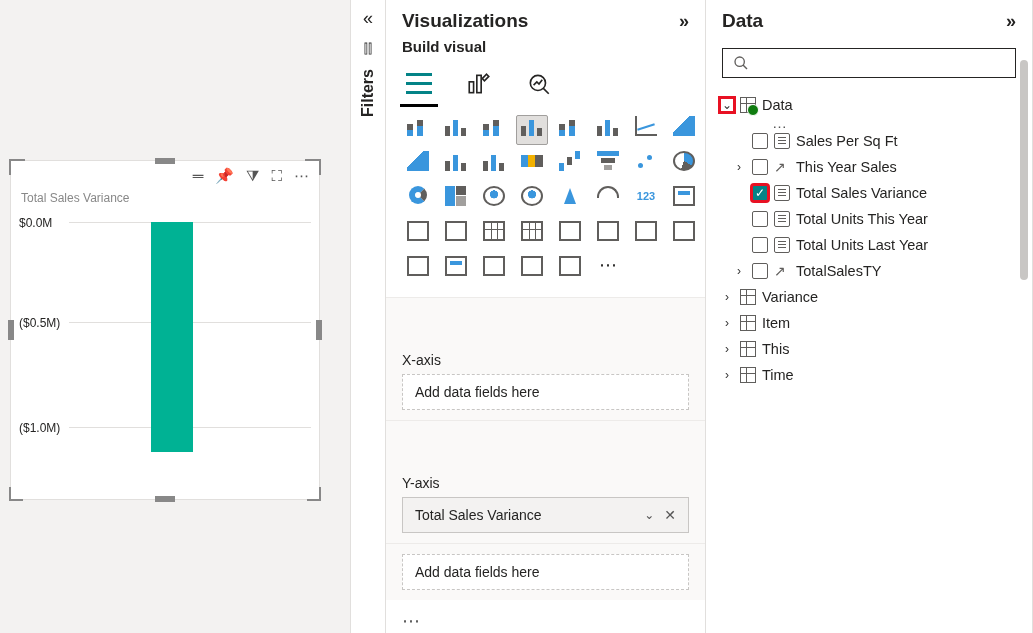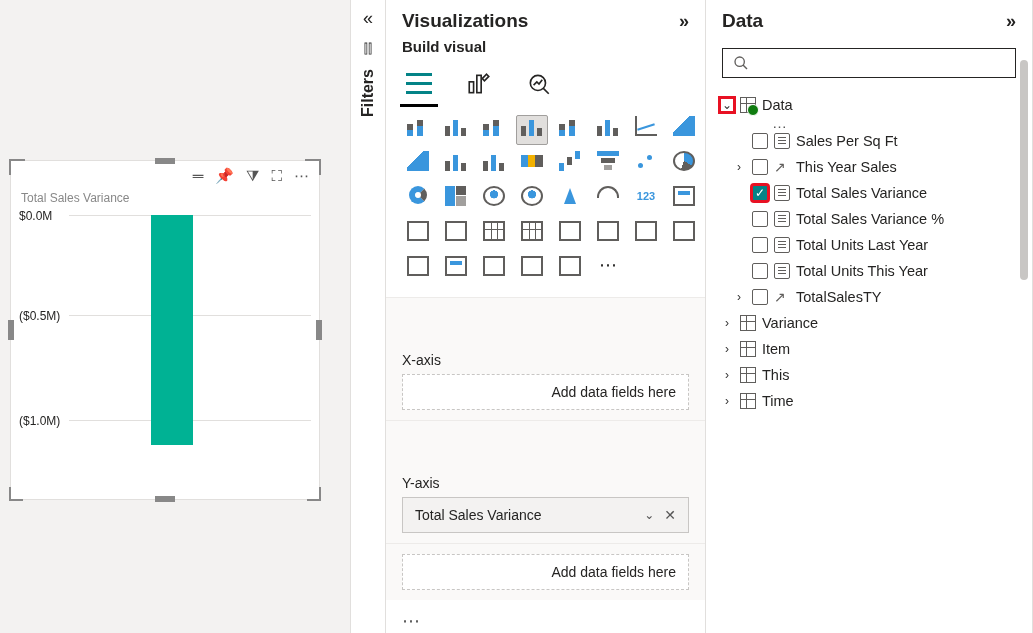--- a/index.html
+++ b/index.html
@@ -48,21 +48,21 @@
 
 .visual-header {
   display: flex;
   justify-content: flex-end;
   gap: 12px;
   padding: 6px 10px;
   color: #555;
 }
 .visual-header span { cursor: pointer; font-size: 15px; }
 .chart-title { font-size: 12px; color: #888; padding: 0 10px; }
-.chart-body { position: relative; height: 270px; margin-top: 4px; }
+.chart-body { position: relative; height: 270px; margin-top: 11px; }
 .axis-label { position: absolute; left: 8px; font-size: 12px; color: #252423; }
 .axis-label.al0 { top: 0; }
 .axis-label.al1 { top: 100px; }
 .axis-label.al2 { top: 205px; }
 .gridline { position: absolute; left: 58px; right: 8px; height: 1px; background: #e1dfdd; }
 .gridline.g0 { top: 6px; }
 .gridline.g1 { top: 106px; }
 .gridline.g2 { top: 211px; }
 .bar { position: absolute; left: 140px; width: 42px; top: 6px; height: 230px; background: #00b294; }
 
@@ -174,21 +174,21 @@
 }
 .well-label { font-size: 14px; color: #252423; margin-bottom: 6px; margin-top: 44px; }
 .drop-zone {
   border: 1px dashed #c8c6c4;
   background: #fff;
   padding: 9px 12px;
   font-size: 14px;
   color: #252423;
   display: flex;
   align-items: center;
-  justify-content: flex-end;
+  justify-content: flex-start;
 }
 .drop-zone.filled { border-style: solid; background: #f3f2f1; }
 .drop-zone .chev-down { font-size: 12px; color: #555; margin-left: auto; margin-right: 10px; }
 .drop-zone .remove { font-size: 14px; color: #555; cursor: pointer; }
 .ellipsis-row { padding: 10px 16px; color: #555; font-size: 18px; }
 
 .search-wrap { padding: 10px 16px; }
 .search-box {
   display: flex;
   align-items: center;
@@ -467,31 +467,26 @@
         <span>This Year Sales</span>
       </div>
       <div class="tree-row indent1">
         <span class="chk checked redbox">✓</span>
         <span class="ficon ficon-calc"></span>
         <span>Total Sales Variance</span>
       </div>
       <div class="tree-row indent1">
         <span class="chk"></span>
         <span class="ficon ficon-calc"></span>
-        <span>Total Sales Variance %</span>
+        <span>Total Units This Year</span>
       </div>
       <div class="tree-row indent1">
         <span class="chk"></span>
         <span class="ficon ficon-calc"></span>
         <span>Total Units Last Year</span>
-      </div>
-      <div class="tree-row indent1">
-        <span class="chk"></span>
-        <span class="ficon ficon-calc"></span>
-        <span>Total Units This Year</span>
       </div>
       <div class="tree-row indent1">
         <span class="exp" style="margin-left: -20px;">›</span>
         <span class="chk"></span>
         <span class="ficon ficon-measure"></span>
         <span>TotalSalesTY</span>
       </div>
       <div class="tree-row indent0">
         <span class="exp">›</span>
         <span class="ficon ficon-table"></span>

